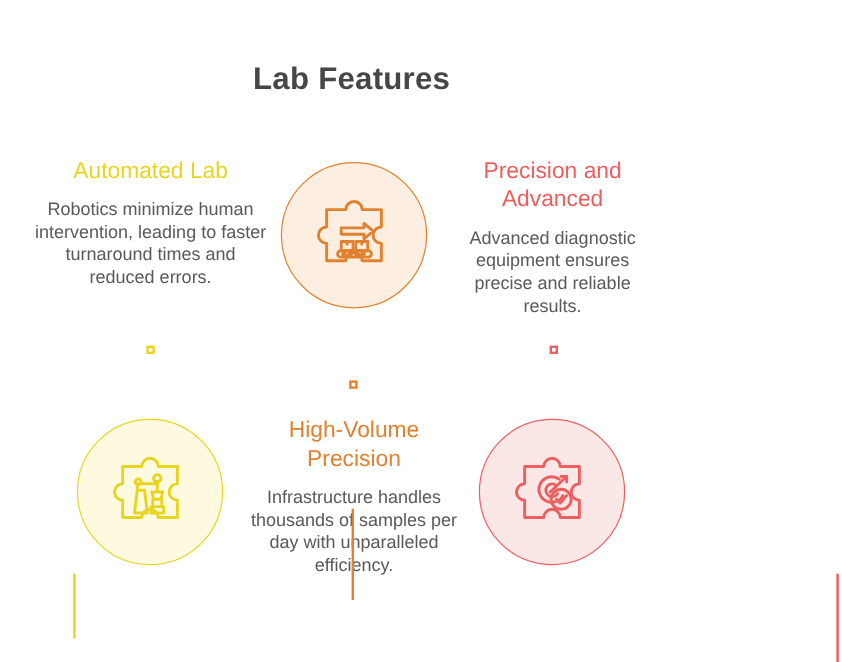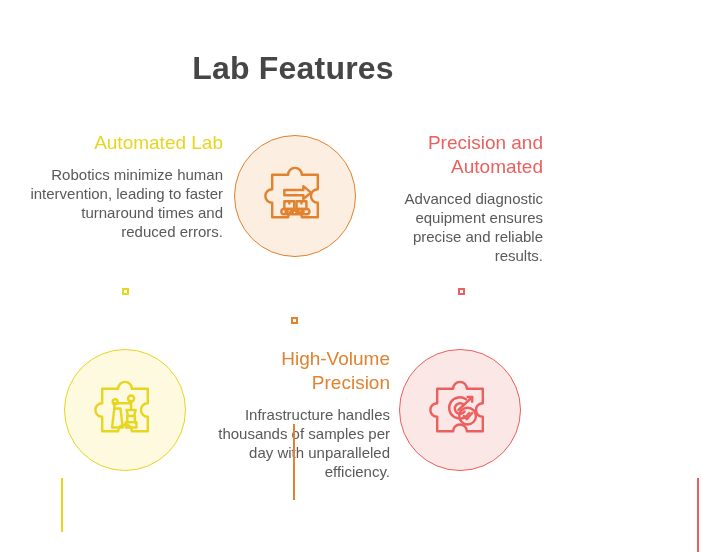--- a/index.html
+++ b/index.html
@@ -21,30 +21,30 @@
     height: 552px;
   }
 
   
   .page-title {
     position: absolute;
     left: 0;
     top: 50px;
     width: 586px;
     text-align: center;
-    font-size: 32px;
+    font-size: 26px;
     font-weight: bold;
     color: #464646;
     letter-spacing: 0.2px;
   }
 
   
   .card {
     position: absolute;
-    text-align: right;
+    text-align: center;
   }
   .card-title {
     font-size: 19px;
     font-weight: normal;
     line-height: 24px;
     margin: 0 0 10px 0;
   }
   .card-desc {
     font-size: 15px;
     line-height: 19px;
@@ -89,21 +89,21 @@
     <div class="card-title" style="color:#E8D520;">Automated Lab</div>
     <div class="card-desc">Robotics minimize human intervention, leading to faster turnaround times and reduced errors.</div>
   </div>
 
   <div class="card" style="left:200px; top:347px; width:190px;">
     <div class="card-title" style="color:#E0822F;">High-Volume Precision</div>
     <div class="card-desc">Infrastructure handles thousands of samples per day with unparalleled efficiency.</div>
   </div>
 
   <div class="card" style="left:378px; top:131px; width:165px;">
-    <div class="card-title" style="color:#EC5F5F;">Precision and Automated</div>
+    <div class="card-title" style="color:#EC5F5F;">Precision and Advanced</div>
     <div class="card-desc">Advanced diagnostic equipment ensures precise and reliable results.</div>
   </div>
 
   <div class="circle" style="left:234px; top:135px; width:122px; height:122px; background:#FCEEE0; border:1.6px solid #E0822F;">
     <svg width="76" height="76" viewBox="0 0 100 100">
       <g fill="none" stroke="#E0822F" stroke-width="3.2" stroke-linejoin="round" stroke-linecap="round">
         <path d="M20 22 L41 22 A8 8 0 1 1 59 22 L80 22 L80 41 A8 8 0 1 0 80 59 L80 78 L59 78
                  A8 8 0 1 0 41 78 L20 78 L20 59 A8 8 0 1 1 20 41 Z"></path>
 
         <path d="M36 42 L61 42 L61 37 L71 45.5 L61 54 L61 49 L36 49 Z"></path>

